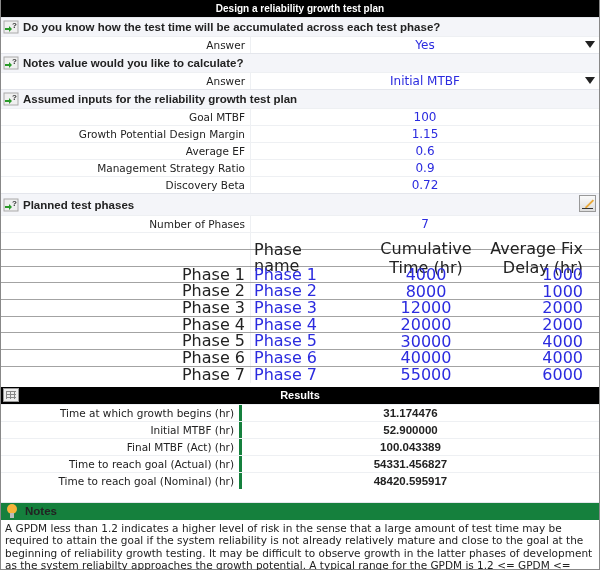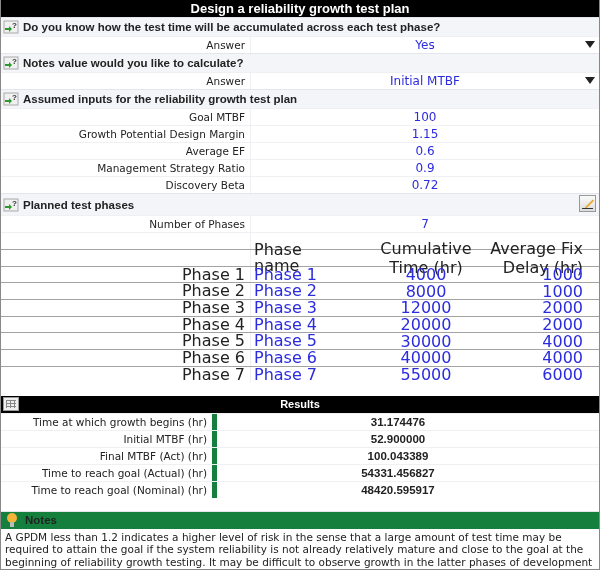--- a/index.html
+++ b/index.html
@@ -1,39 +1,39 @@
 <!DOCTYPE html>
 <html><head>
   <meta charset="utf-8">
   <style>
     * { box-sizing: border-box; margin: 0; padding: 0; }
     html, body { width: 600px; height: 570px; background: #ffffff; overflow: hidden; }
     body { font-family: "DejaVu Sans", sans-serif; font-size: 11px; color: #222; }
     .frame { position: absolute; left: 0; top: 0; width: 600px; height: 570px; border: 1px solid #888; border-top: none; background: #fff; }
-    .title-bar { height: 17px; background: #000; color: #fff; font-weight: bold; text-align: center; line-height: 17px; font-size: 13px; font-family: "Liberation Sans", sans-serif; }
+    .title-bar { height: 17px; background: #000; color: #fff; font-weight: bold; text-align: center; line-height: 17px; font-size: 10px; font-family: "Liberation Sans", sans-serif; }
     .sec-header { height: 19px; background: #f4f5f9; border-top: 1px solid #e4e6ec; display: flex; align-items: center; font-weight: bold; font-size: 11.5px; font-family: "Liberation Sans", sans-serif; position: relative; }
     .sec-header .q-icon { width: 16px; height: 14px; margin: 0 4px 0 2px; position: relative; }
     .row { height: 17px; display: flex; align-items: center; border-top: 1px solid #eef0f3; }
     .row .lbl { width: 250px; text-align: right; padding-right: 5px; border-right: 1px solid #eef0f3; height: 100%; line-height: 16px; font-size: 10.5px; color: #222; }
     .row .val { flex: 1; text-align: center; color: #2b2bdf; font-size: 12px; line-height: 16px; position: relative; }
     .row .val.dd { padding-right: 20px; padding-left: 20px; }
     .dd-arrow { position: absolute; right: 4px; top: 4px; width: 0; height: 0; border-left: 5px solid transparent; border-right: 5px solid transparent; border-top: 7px solid #222; }
     .spacer { height: 17px; border-top: 1px solid #eef0f3; display: flex; }
     .spacer .lbl { width: 250px; border-right: 1px solid #eef0f3; }
     .tbl-row { height: 16.7px; display: flex; align-items: center; border-top: 1px solid #a3a3a3; font-size: 16px; }
     .tbl-row .lbl { width: 250px; text-align: right; padding-right: 5px; border-right: 1px solid #eef0f3; height: 100%; line-height: 16px; }
     .tbl-row .c-name { width: 80px; padding-left: 3px; color: #2b2bdf; line-height: 16px; }
     .tbl-row .c-cum { width: 150px; text-align: center; color: #2b2bdf; padding-left: 40px; }
     .tbl-row .c-fix { flex: 1; text-align: right; padding-right: 16px; color: #2b2bdf; }
     .tbl-row.head .c-name, .tbl-row.head .c-cum, .tbl-row.head .c-fix { color: #222; }
-    .results-bar { height: 17px; background: #000; color: #fff; font-weight: bold; text-align: center; line-height: 17px; position: relative; font-family: "Liberation Sans", sans-serif; font-size: 11px; margin-top: 13px;}
+    .results-bar { height: 17px; background: #000; color: #fff; font-weight: bold; text-align: center; line-height: 17px; position: relative; font-family: "Liberation Sans", sans-serif; font-size: 11px; margin-top: 4px;}
     .grid-icon { position: absolute; left: 2px; top: 1px; width: 16px; height: 14px; background: #eee; border: 1px solid #999; }
     .grid-icon::before { content: ""; position: absolute; inset: 2px; background-image: linear-gradient(#888 1px, transparent 1px), linear-gradient(90deg, #888 1px, transparent 1px); background-size: 4px 3px; }
     .res-row { height: 17px; display: flex; align-items: center; border-top: 1px solid #eef0f3; }
-    .res-row .lbl { width: 216px; text-align: right; padding-right: 5px; border-right: 5px solid #15803d; height: 100%; line-height: 16px; font-size: 10.5px; }
+    .res-row .lbl { width: 241px; text-align: right; padding-right: 5px; border-right: 3px solid #15803d; height: 100%; line-height: 16px; font-size: 10.5px; }
     .res-row .val { flex: 1; text-align: center; font-weight: bold; font-family: "Liberation Sans", sans-serif; font-size: 11.5px; padding-right: 20px; }
     .notes-header { margin-top: 13px; height: 18px; background: #15803d; border-top: 1px solid #e4e6ec; display: flex; align-items: center; font-weight: bold; font-size: 11.5px; font-family: "Liberation Sans", sans-serif; }
     .bulb { width: 10px; height: 14px; margin: 0 8px 0 6px; position: relative; }
     .bulb::before { content: ""; position: absolute; left: 0; top: 0; width: 10px; height: 10px; border-radius: 50%; background: #f6b33a; }
     .bulb::after { content: ""; position: absolute; left: 3px; top: 9px; width: 4px; height: 5px; background: #bbb; }
     .notes-text { padding: 2px 4px 0 4px; font-size: 10.5px; line-height: 12.5px; color: #222; }
     .edit-btn { position: absolute; right: 3px; top: 1px; width: 17px; height: 17px; border: 1px solid #999; background: linear-gradient(#fafafa, #ddd); }
     .edit-btn::before { content: ""; position: absolute; left: 4px; top: 7px; width: 11px; height: 2px; background: #e9a93b; transform: rotate(-45deg); }
     .edit-btn::after { content: ""; position: absolute; left: 2px; bottom: 2px; width: 11px; height: 1px; background: #333; }
   </style>

